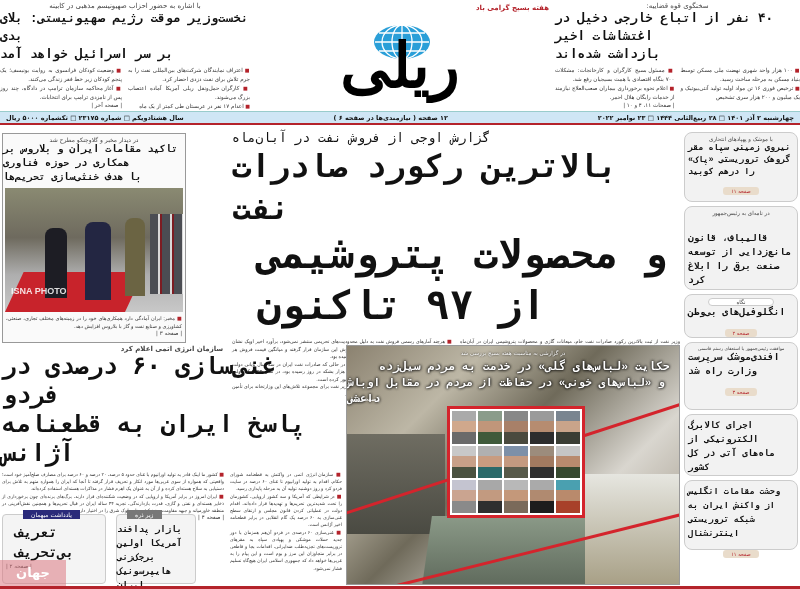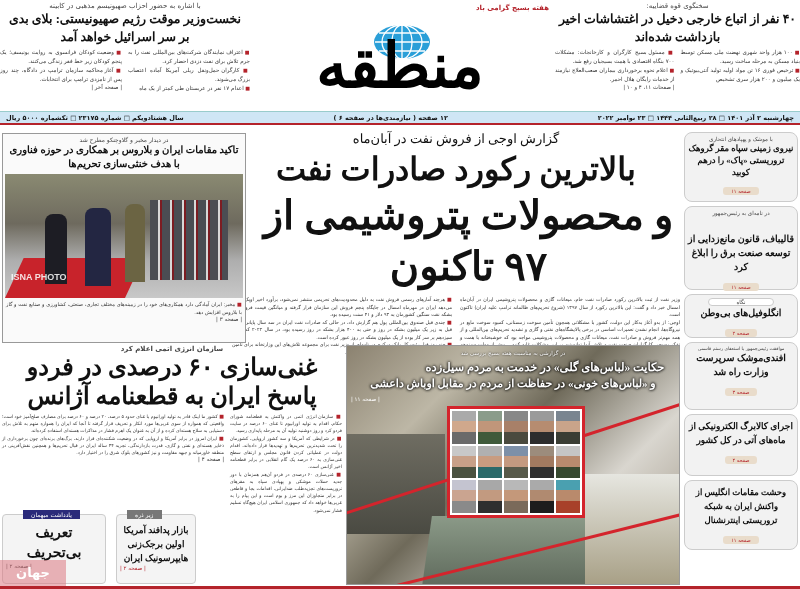--- a/index.html
+++ b/index.html
@@ -2,21 +2,21 @@
 <html><head>
 <meta charset="utf-8">
 <style>
 *{box-sizing:border-box;margin:0;padding:0;}
 body{width:800px;height:589px;overflow:hidden;background:#fff;font-family:"DejaVu Sans",sans-serif;direction:rtl;position:relative;color:#111;}
 .abs{position:absolute;}
 .kicker{font-size:7px;color:#444;text-align:center;}
 .bullet::before{content:"■ ";color:#b4232b;font-size:5px;}
 .small{font-size:5.5px;line-height:9px;color:#333;text-align:justify;}
 .pageref{font-size:5.5px;color:#333;}
-.hd{font-family:Liberation Serif, serif;font-weight:bold;text-align:center;color:#111;}
+.hd{font-family:Liberation Mono, monospace;font-weight:bold;text-align:left;color:#111;}
 .ribbon{background:#cfe6f5;border-top:1px solid #9cc;border-bottom:2px solid #b4232b;}
 .card{background:#f2f2f2;border:1px solid #ccc;border-radius:8px;}
 .pgpill{display:inline-block;background:#e9dccb;color:#b4232b;font-size:5px;padding:1px 8px;border-radius:3px;}
 .photo{overflow:hidden;}
 .tag{display:inline-block;color:#fff;font-size:6px;padding:1px 8px;}
 </style>
 </head>
 <body>
 
 <div class="abs" style="left:255px;top:0;width:290px;height:106px;">
@@ -27,21 +27,21 @@
         <g stroke="#fff" stroke-width="1.3" fill="none">
           <ellipse cx="29" cy="18" rx="10" ry="17"></ellipse>
           <ellipse cx="29" cy="18" rx="20" ry="17"></ellipse>
           <line x1="29" y1="1" x2="29" y2="35"></line>
           <line x1="2" y1="18" x2="56" y2="18"></line>
           <line x1="6" y1="9" x2="52" y2="9"></line>
           <line x1="6" y1="27" x2="52" y2="27"></line>
         </g>
       </svg>
   </div>
-  <div class="abs" style="top:28px;left:0;width:100%;text-align:center;font-family:'DejaVu Serif',serif;font-size:62px;font-weight:bold;line-height:76px;color:#000;">منطقه</div>
+  <div class="abs" style="top:28px;left:0;width:100%;text-align:center;font-family:'DejaVu Serif',serif;font-size:62px;font-weight:bold;line-height:76px;color:#000;">ریلی</div>
 </div>
 
 <div class="abs" style="left:555px;top:0;width:245px;height:106px;">
   <div class="kicker" style="margin-top:2px;">سخنگوی قوه قضاییه:</div>
   <div class="hd" style="font-size:12.5px;line-height:18px;">۴۰ نفر از اتباع خارجی دخیل در اغتشاشات اخیر</div>
   <div class="hd" style="font-size:12.5px;line-height:18px;">بازداشت شده‌اند</div>
   <div style="display:flex;gap:6px;margin-top:2px;">
     <div style="flex:1;">
       <div class="small bullet">۱۰۰ هزار واحد شهری نهضت ملی مسکن توسط بنیاد مسکن به مرحله ساخت رسید.</div>
       <div class="small bullet">ترخیص فوری ۱۶ تن مواد اولیه تولید آنتی‌بیوتیک و یک میلیون و ۲۰۰ هزار سری تشخیص</div>
@@ -120,21 +120,21 @@
     </div>
     <div style="flex:1;">
       <div class="small bullet" style="font-size:4.8px;line-height:7.5px;">هرچند آمارهای رسمی فروش نفت به دلیل محدودیت‌های تحریمی منتشر نمی‌شود، برآورد اخیر اوپک نشان می‌دهد ایران در مهرماه امسال در جایگاه پنجم فروش این سازمان قرار گرفته و میانگین قیمت فروش هر بشکه نفت سنگین کشورمان به ۹۳ دلار و ۴۱ سنت رسیده بود.</div>
       <div class="small bullet" style="font-size:4.8px;line-height:7.5px;">چندی قبل صندوق بین‌المللی پول هم گزارش داد، در حالی که صادرات نفت ایران در سه سال پایانی دولت قبل به زیر یک میلیون بشکه در روز و حتی به ۴۰۰ هزار بشکه در روز رسیده بود، در سال ۲۰۲۲ که دولت سیزدهم بر سر کار بوده از یک میلیون بشکه در روز عبور کرده است.</div>
       <div class="small bullet" style="font-size:4.8px;line-height:7.5px;">چند روز قبل رئیس‌کل بانک مرکزی در نامه‌ای از وزیر نفت برای مجموعه تلاش‌های این وزارتخانه برای تأمین ارز مورد نیاز کشور و پوشش نیازهای ارزی تشکر کرد.</div>
       <div class="pageref">| صفحه ۴ |</div>
     </div>
   </div>
 </div>
 
-<div class="abs" style="left:2px;top:133px;width:244px;height:210px;border:1px solid #999;background:#fafafa;">
+<div class="abs" style="left:2px;top:133px;width:184px;height:210px;border:1px solid #999;background:#fafafa;">
   <div class="kicker" style="font-size:6px;margin-top:2px;">در دیدار مخبر و گلاوچنکو مطرح شد</div>
   <div class="hd" style="font-size:10px;line-height:14px;">تاکید مقامات ایران و بلاروس بر همکاری در حوزه فناوری</div>
   <div class="hd" style="font-size:10px;line-height:14px;">با هدف خنثی‌سازی تحریم‌ها</div>
   <div class="photo" style="position:relative;margin:3px 2px 0;height:124px;background:linear-gradient(180deg,#8a8a72 0%,#6e6a5e 40%,#aeaeae 70%,#c8c8c8 100%);">
     <div style="position:absolute;left:0;bottom:0;width:120px;height:40px;background:#c8232b;transform:skewX(-25deg);transform-origin:bottom left;"></div>
     <div style="position:absolute;left:40px;top:40px;width:22px;height:70px;background:#1d1d24;border-radius:8px 8px 0 0;"></div>
     <div style="position:absolute;left:80px;top:34px;width:26px;height:78px;background:#232642;border-radius:8px 8px 0 0;"></div>
     <div style="position:absolute;left:120px;top:30px;width:20px;height:78px;background:#6b6443;border-radius:8px 8px 0 0;"></div>
     <div style="position:absolute;left:145px;top:26px;width:78px;height:80px;background:repeating-linear-gradient(90deg,#4b4d53 0 8px,#d8d8d8 8px 10px,#7d1c22 10px 12px);"></div>
     <div style="position:absolute;left:6px;bottom:16px;font-size:9px;color:#fff;font-weight:bold;direction:ltr;font-family:'Liberation Sans',sans-serif;opacity:.85;">ISNA PHOTO</div>

